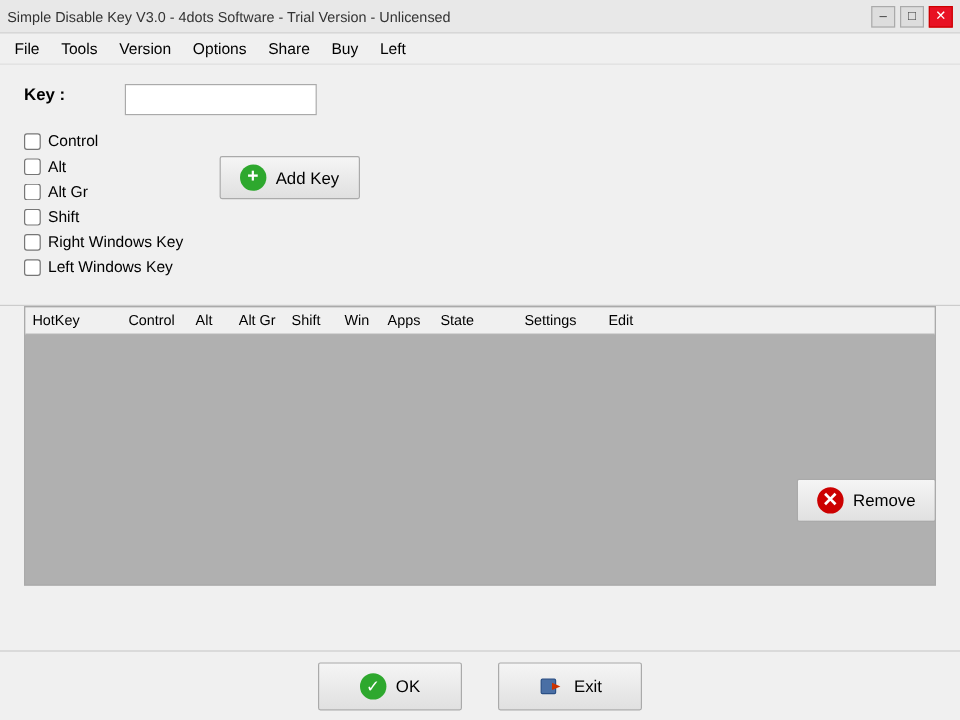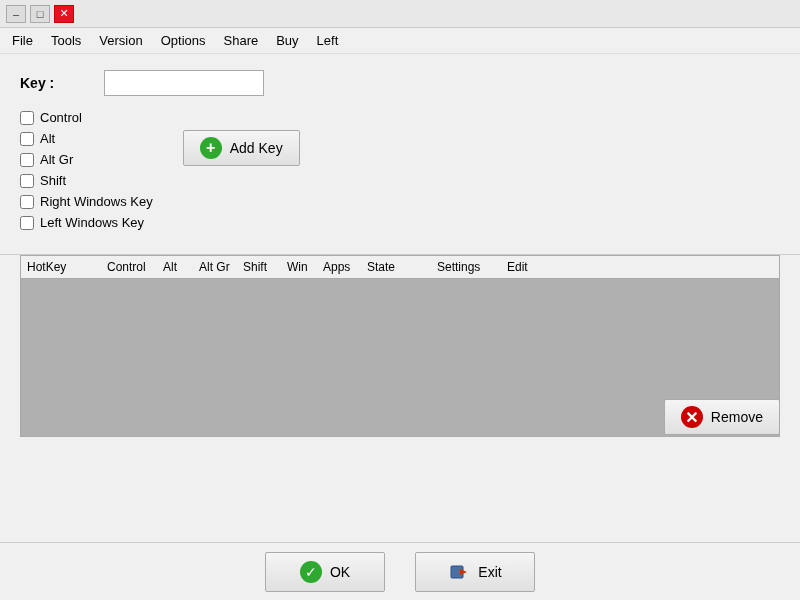--- a/index.html
+++ b/index.html
@@ -67,21 +67,21 @@
 
     
     .main-content {
       padding: 16px 20px 10px 20px;
       background: #f0f0f0;
     }
 
     
     .key-row {
       display: flex;
-      align-items: center;
+      align-items: flex-start;
       margin-bottom: 14px;
       gap: 40px;
     }
     .key-label {
       font-size: 14px;
       margin-right: 10px;
       font-weight: bold;
     }
     .key-input {
       width: 160px;
@@ -147,21 +147,21 @@
       height: 1px;
       background: #ccc;
       margin: 14px 0 0 0;
     }
 
     
     .table-container {
       margin: 0 20px;
       border: 1px solid #aaa;
       background: #b0b0b0;
-      height: 182px;
+      height: 233px;
       overflow: hidden;
     }
     .table-header {
       display: flex;
       background: #f0f0f0;
       border-bottom: 1px solid #aaa;
       padding: 4px 0;
     }
     .table-header-cell {
       font-size: 12px;
@@ -269,20 +269,21 @@
 
     .content-wrapper {
       position: relative;
       height: calc(600px - 28px - 26px);
     }
   </style>
 </head>
 <body>
 
 <div class="title-bar">
+  <span class="title-bar-title">Simple Disable Key V3.0 - 4dots Software - Trial Version - Unlicensed</span>
   <div class="title-bar-controls">
     <div class="title-btn">–</div>
     <div class="title-btn">□</div>
     <div class="title-btn close-btn">✕</div>
   </div>
 </div>
 
 <div class="menu-bar">
 <div class="menu-item">File</div>
     <div class="menu-item">Tools</div>

